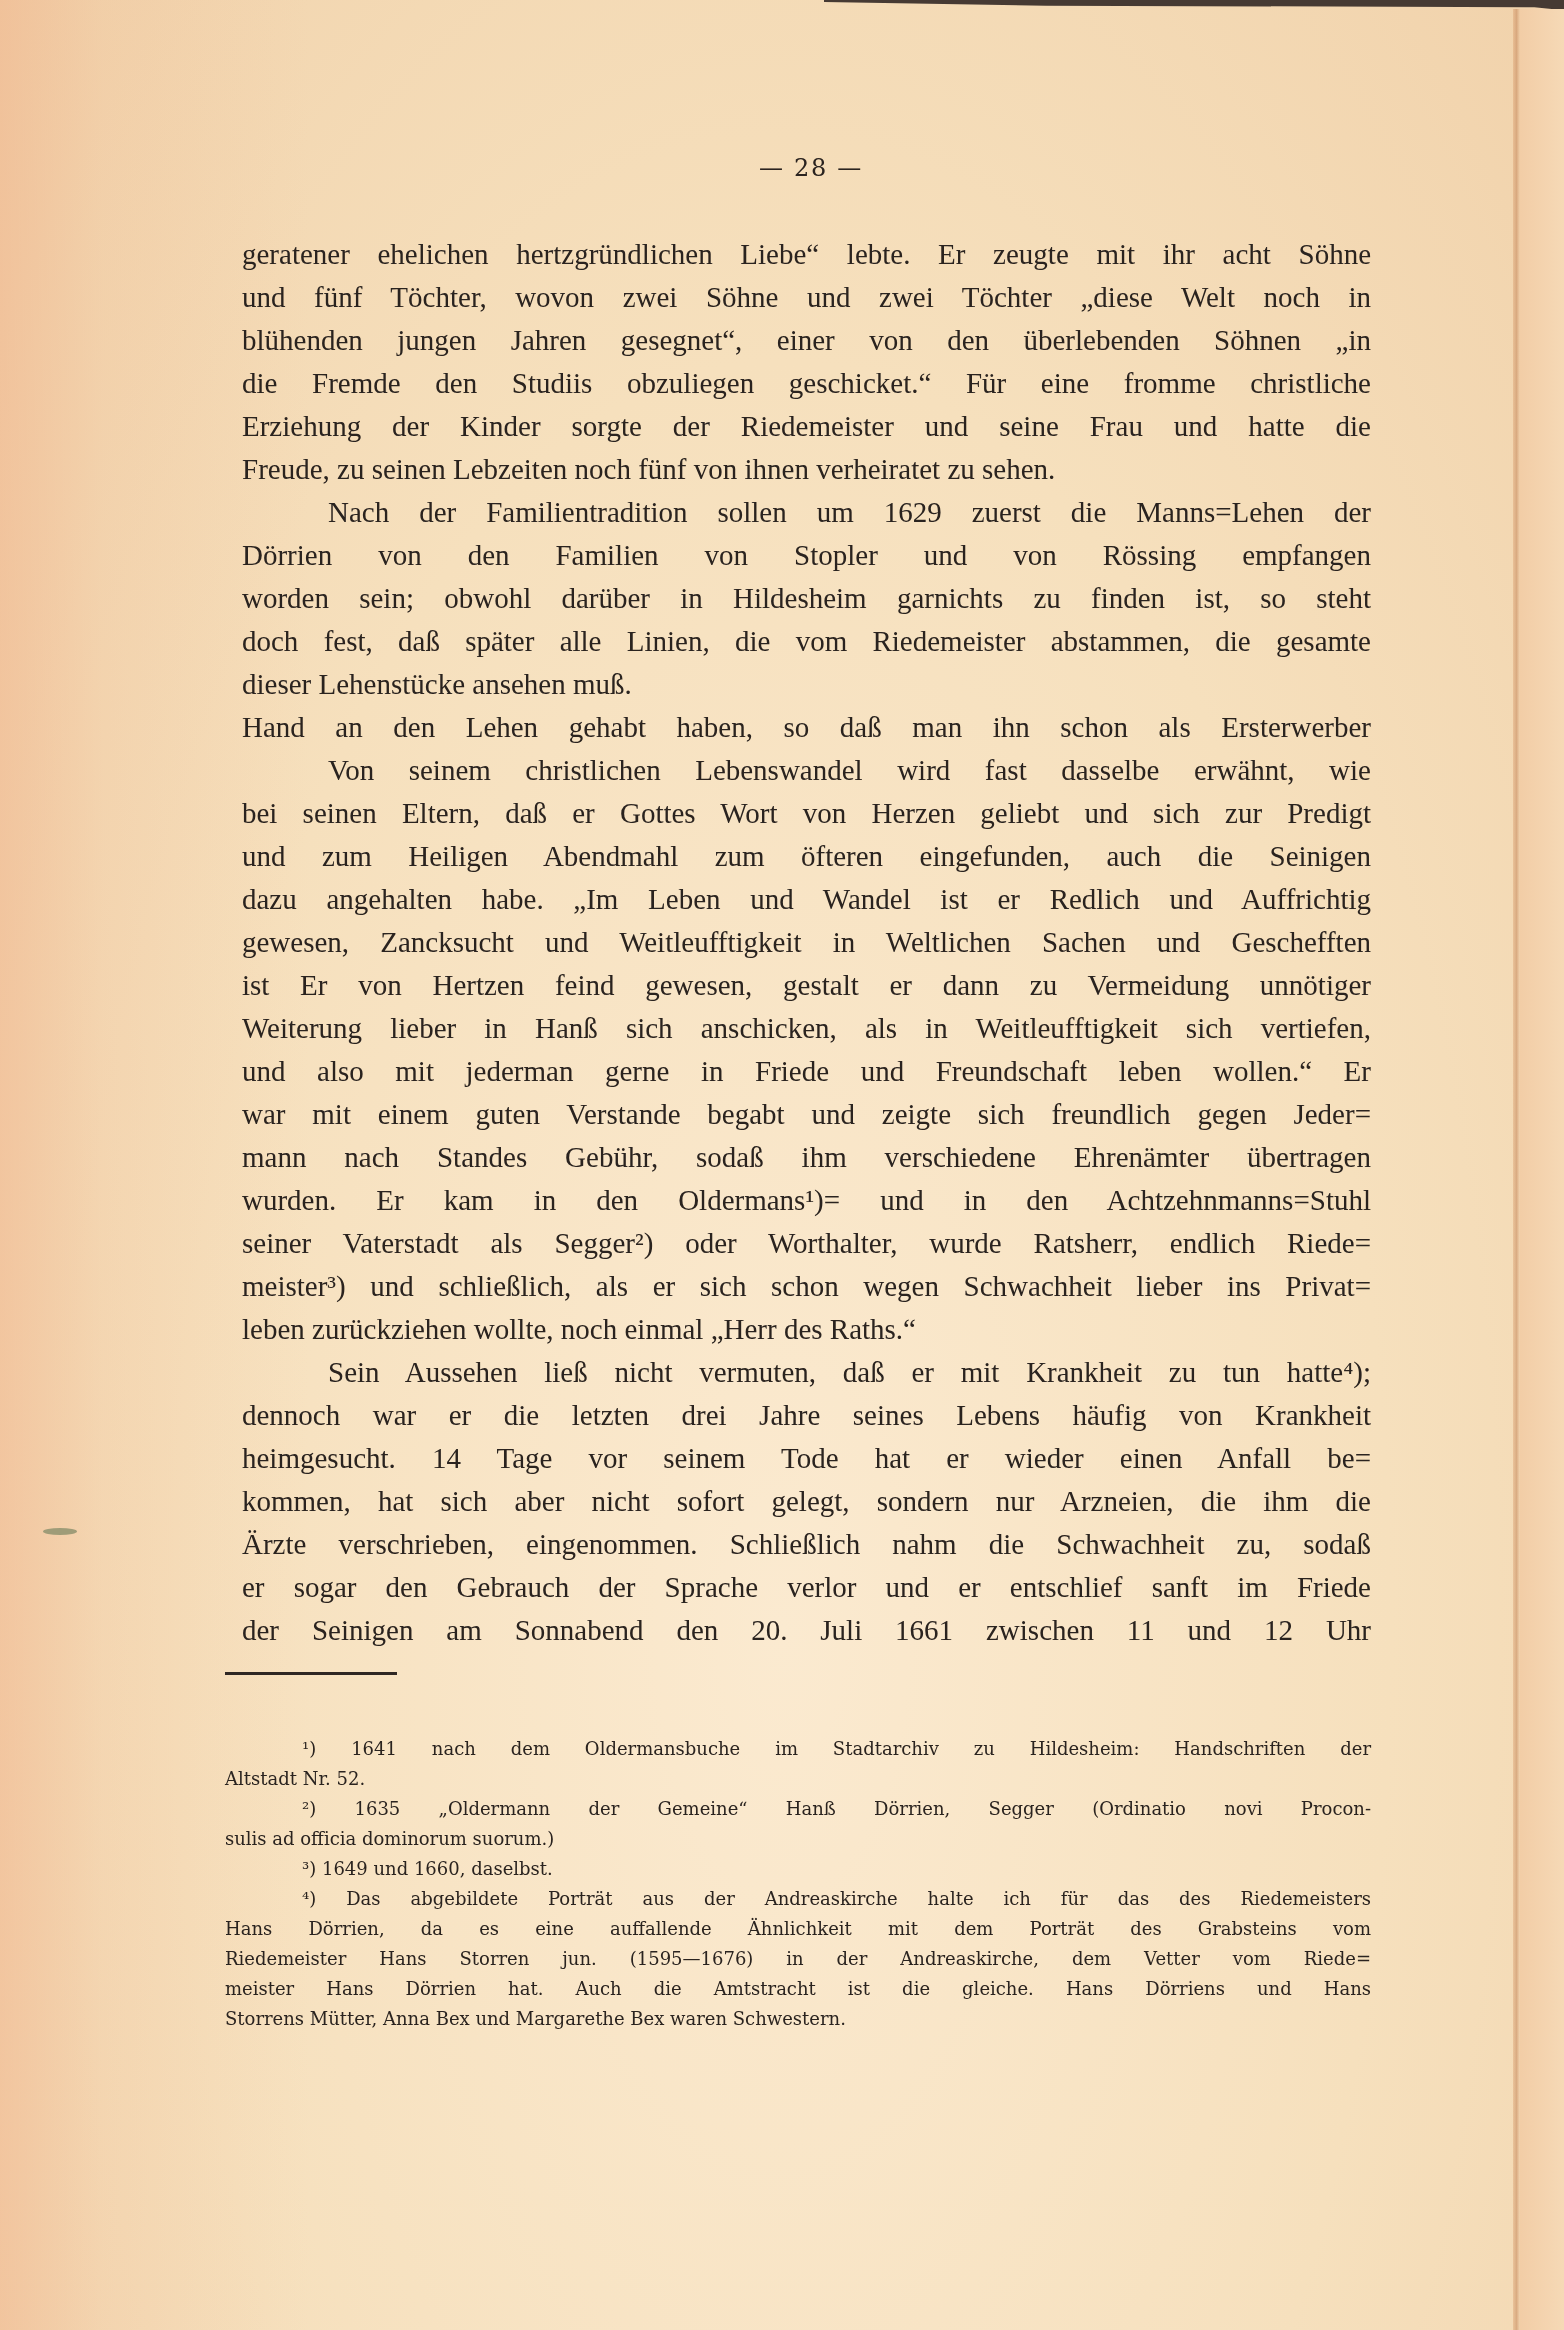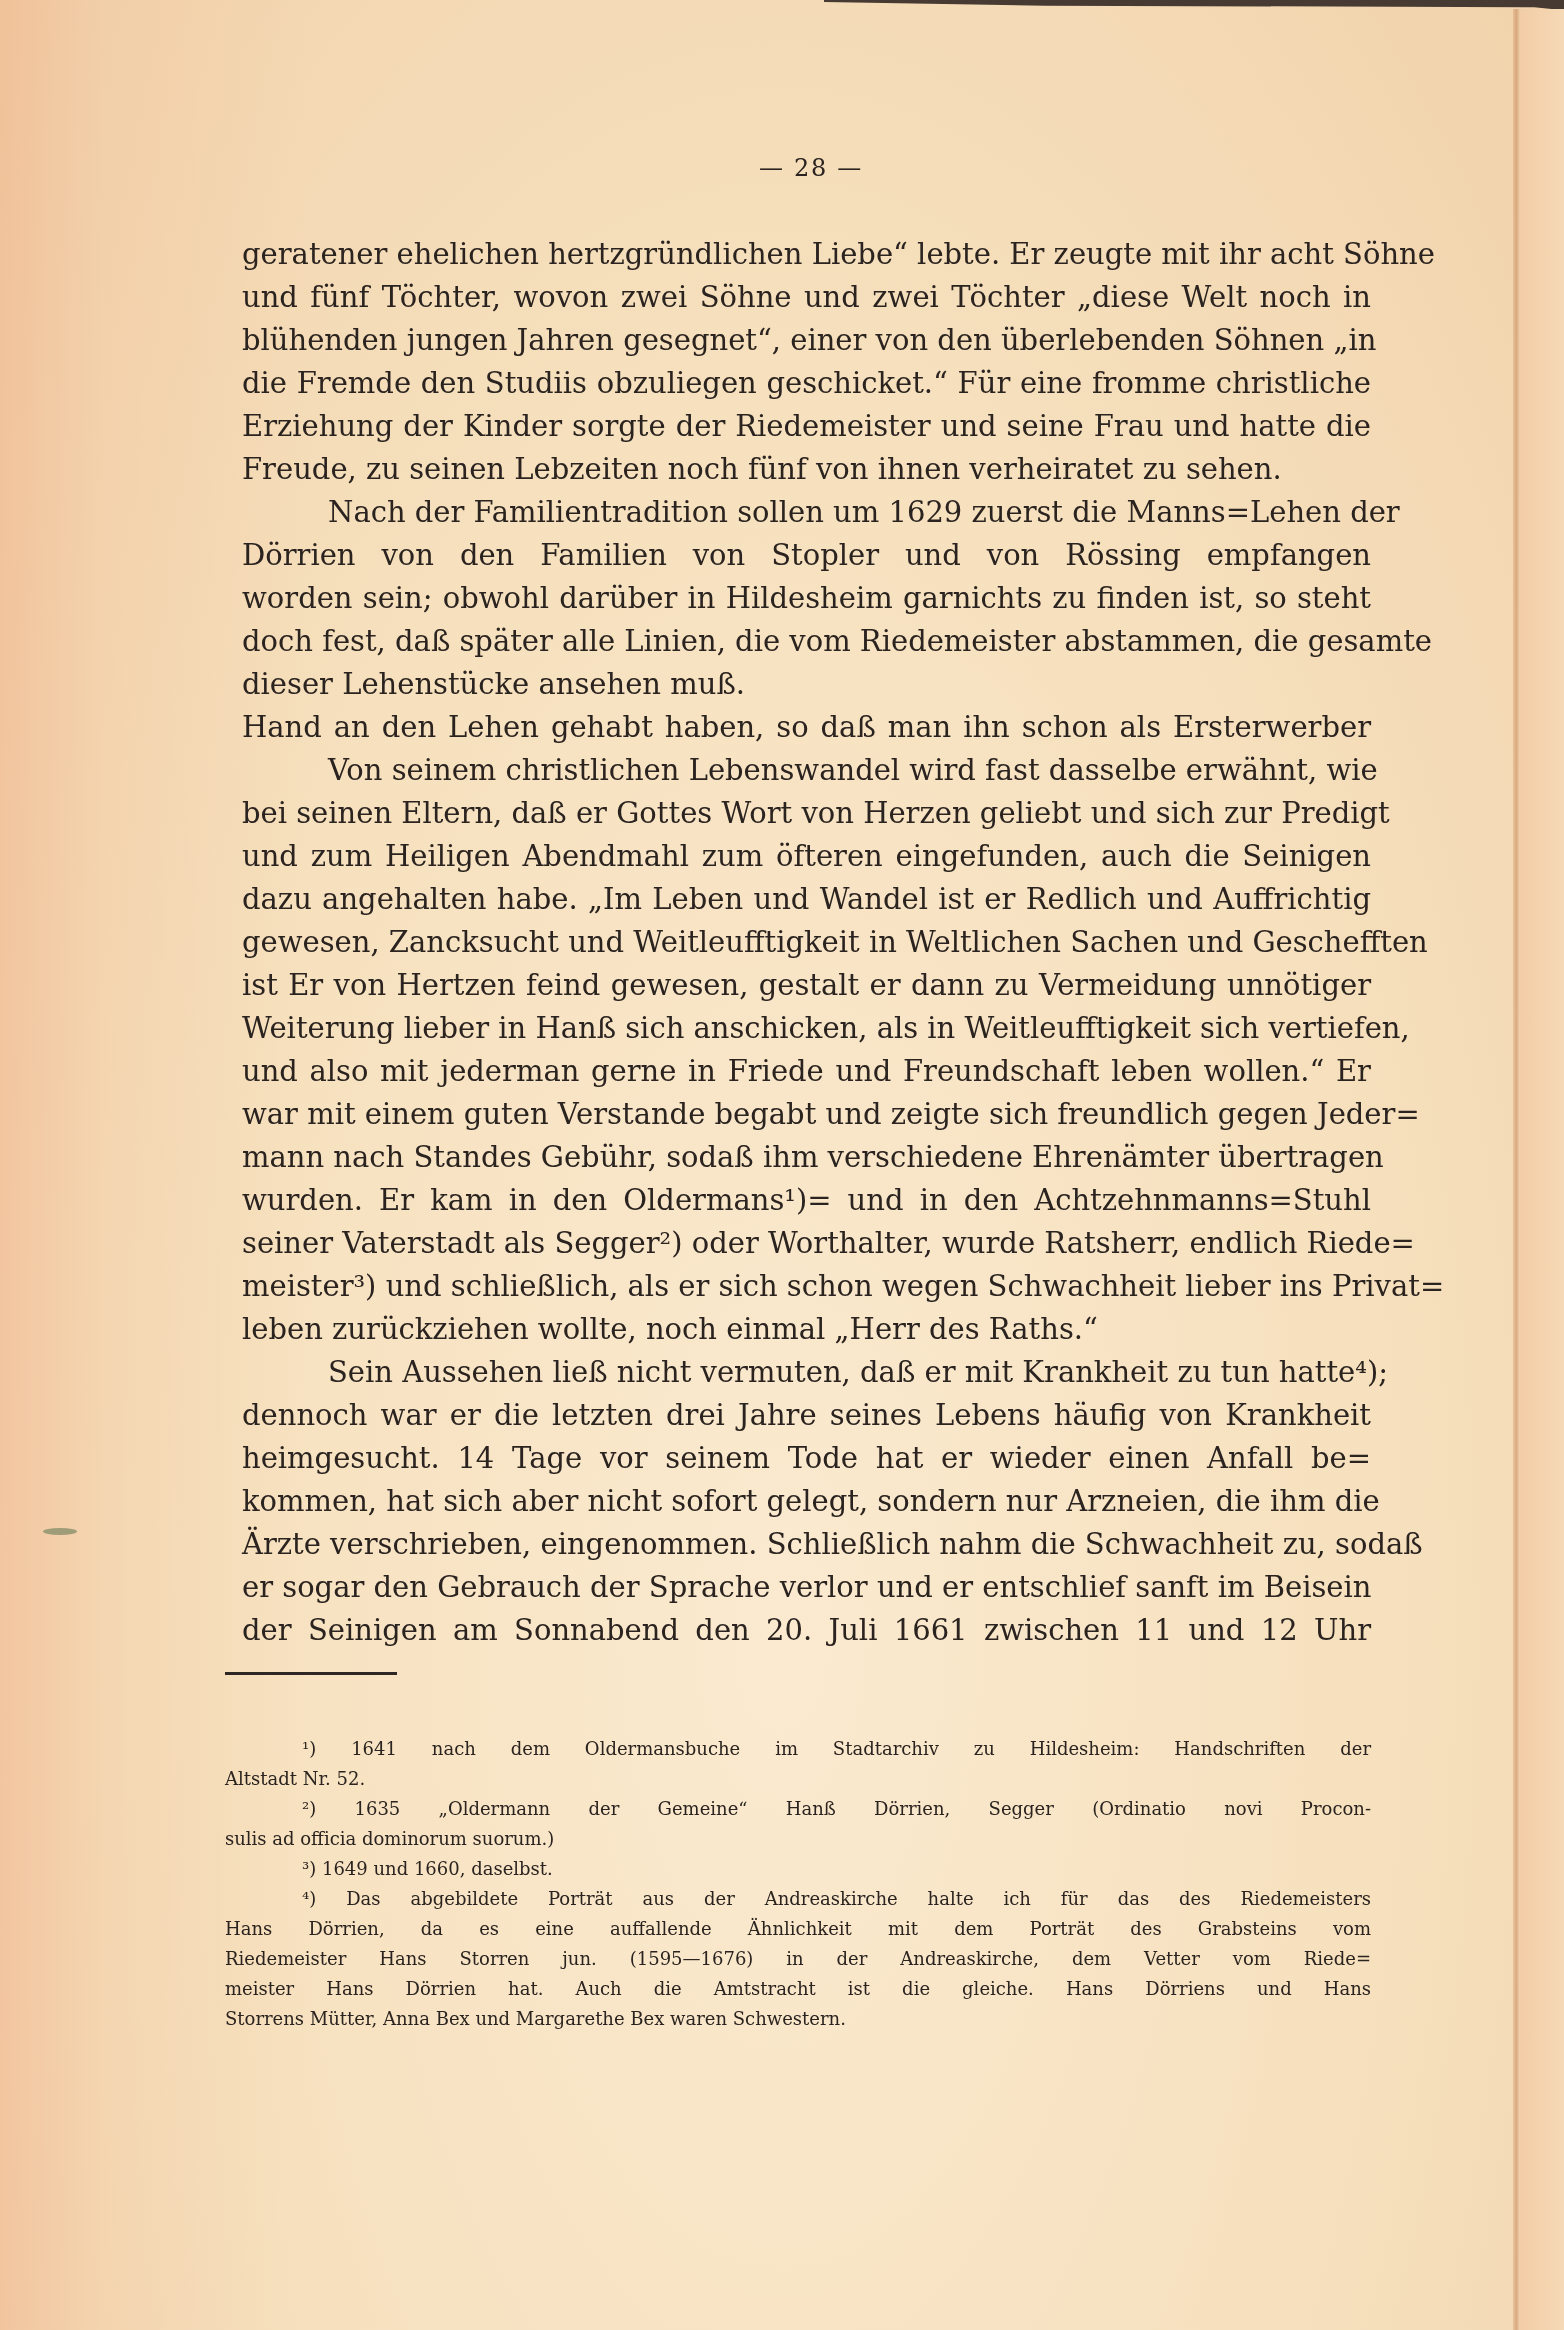--- a/index.html
+++ b/index.html
@@ -31,21 +31,21 @@
   .smudge {
     position: absolute; left: 43px; top: 1528px; width: 34px; height: 6.9px;
     background: #9f9c78; border-radius: 50%;
   }
   .page-number {
     position: absolute; left: 704px; top: 154px; width: 214px; text-align: center;
     font-size: 24px; letter-spacing: 1.7px;
   }
   .body-text {
     position: absolute; left: 242px; top: 233px; width: 1129px;
-    font-size: 29px; line-height: 43px;
+    font-size: 29px; line-height: 43px; font-family: Liberation Serif, serif;
   }
   .line {
     display: block; white-space: nowrap; text-align: justify; text-align-last: justify;
     height: 43px; overflow: visible;
   }
   .line.last { text-align-last: left; }
   .line.indent { padding-left: 86px; }
   .rule {
     position: absolute; left: 225px; top: 1672px; width: 172px; height: 2.6px; background: #2f2723;
   }
@@ -92,21 +92,21 @@
       <span class="line">mann nach Standes Gebühr, sodaß ihm verschiedene Ehrenämter übertragen</span>
       <span class="line">wurden.  Er kam in den Oldermans¹)= und in den Achtzehnmanns=Stuhl</span>
       <span class="line">seiner Vaterstadt als Segger²) oder Worthalter, wurde Ratsherr, endlich Riede=</span>
       <span class="line">meister³) und schließlich, als er sich schon wegen Schwachheit lieber ins Privat=</span>
       <span class="line last">leben zurückziehen wollte, noch einmal „Herr des Raths.“</span>
       <span class="line indent">Sein Aussehen ließ nicht vermuten, daß er mit Krankheit zu tun hatte⁴);</span>
       <span class="line">dennoch war er die letzten drei Jahre seines Lebens häufig von Krankheit</span>
       <span class="line">heimgesucht.  14 Tage vor seinem Tode hat er wieder einen Anfall be=</span>
       <span class="line">kommen, hat sich aber nicht sofort gelegt, sondern nur Arzneien, die ihm die</span>
       <span class="line">Ärzte verschrieben, eingenommen.  Schließlich nahm die Schwachheit zu, sodaß</span>
-      <span class="line">er sogar den Gebrauch der Sprache verlor und er entschlief sanft im Beisein</span>
+      <span class="line">er sogar den Gebrauch der Sprache verlor und er entschlief sanft im Friede</span>
       <span class="line">der Seinigen am Sonnabend den 20. Juli 1661 zwischen 11 und 12 Uhr</span>
     </div>
 
   <div class="rule"></div>
 
   <div class="footnotes" id="footnotes">
       <span class="line indent">¹) 1641 nach dem Oldermansbuche im Stadtarchiv zu Hildesheim: Handschriften der</span>
       <span class="line last">Altstadt Nr. 52.</span>
       <span class="line indent">²) 1635 „Oldermann der Gemeine“ Hanß Dörrien, Segger (Ordinatio novi Procon-</span>
       <span class="line last">sulis ad officia dominorum suorum.)</span>

